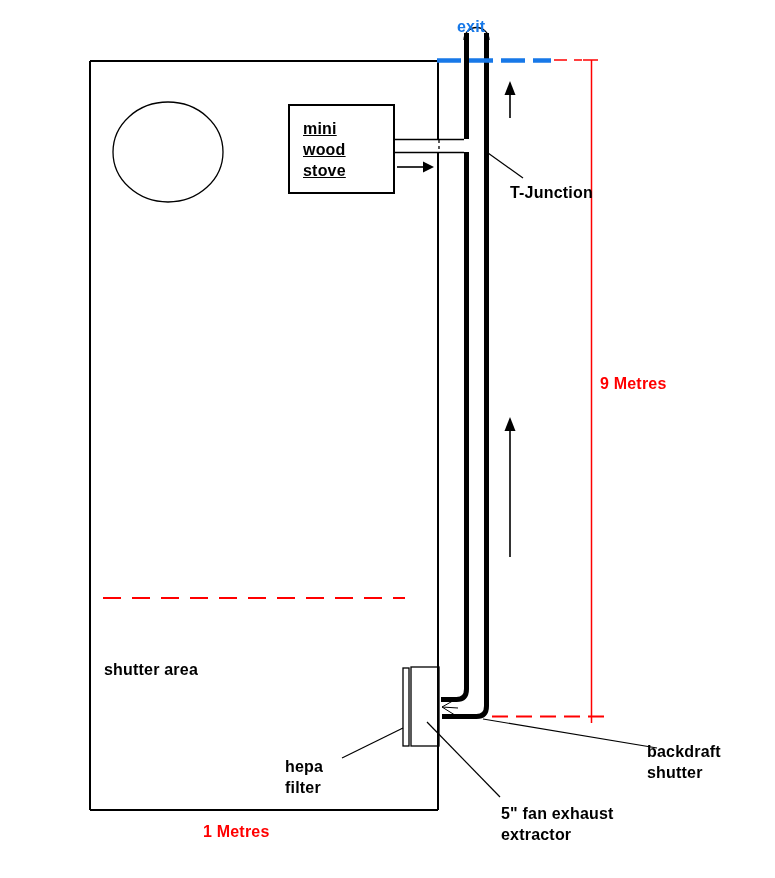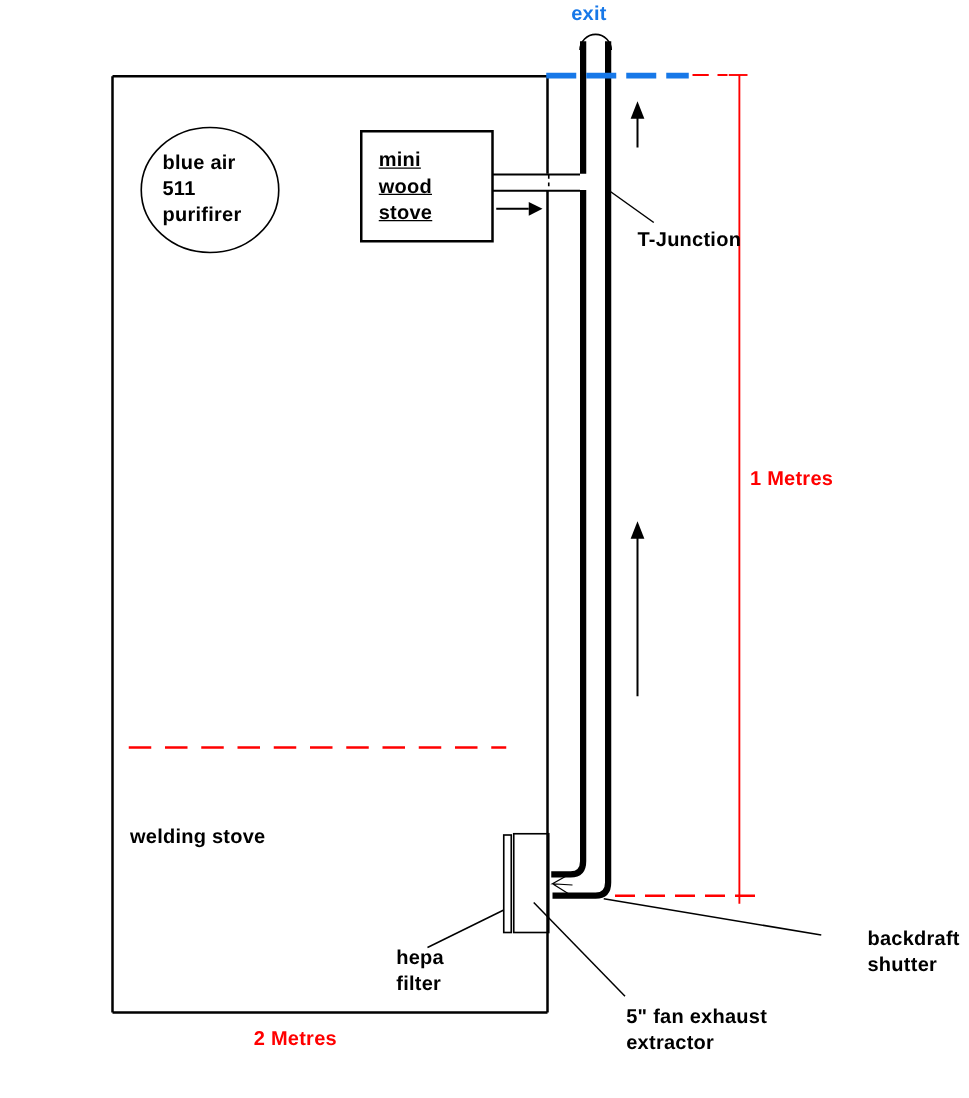--- a/index.html
+++ b/index.html
@@ -90,39 +90,36 @@
       <line class="arrowline" x1="510" y1="557" x2="510" y2="430"></line>
       <polygon class="arrowhead" points="504.5,431 515.5,431 510,417"></polygon>
     </g>
 
     <line class="ptr" x1="488" y1="153" x2="523" y2="178"></line>
     <line class="ptr" x1="342" y1="758" x2="403" y2="728"></line>
     <line class="ptr" x1="427" y1="722" x2="500" y2="797"></line>
     <line class="ptr" x1="483" y1="719" x2="657" y2="748"></line>
   </svg>
 
-  <div class="lbl blue" style="left:457px;top:1px;">exit</div>
+  <div class="lbl blue" style="left:457px;top:16px;">exit</div>
 
-  <div class="lbl" style="left:130px;top:120px;">blue air
-511
-purifirer</div>
 
   <div class="lbl" style="left:303px;top:118px;text-decoration:underline;">mini
 wood
 stove</div>
 
   <div class="lbl" style="left:510px;top:182px;">T-Junction</div>
 
-  <div class="lbl red" style="left:600px;top:373px;">1 Metres</div>
+  <div class="lbl red" style="left:600px;top:373px;">9 Metres</div>
 
-  <div class="lbl" style="left:104px;top:659px;">welding stove</div>
+  <div class="lbl" style="left:104px;top:659px;">shutter area</div>
 
-  <div class="lbl" style="left:285px;top:756px;margin-left:32px;">hepa
+  <div class="lbl" style="left:285px;top:756px;">hepa
 filter</div>
 
   <div class="lbl" style="left:501px;top:803px;">5" fan exhaust
 extractor</div>
 
-  <div class="lbl" style="left:694px;top:741px;">backdraft
+  <div class="lbl" style="left:647px;top:741px;">backdraft
 shutter</div>
 
-  <div class="lbl red" style="left:203px;top:821px;">2 Metres</div>
+  <div class="lbl red" style="left:203px;top:821px;">1 Metres</div>
 </div>
 
 </body></html>

